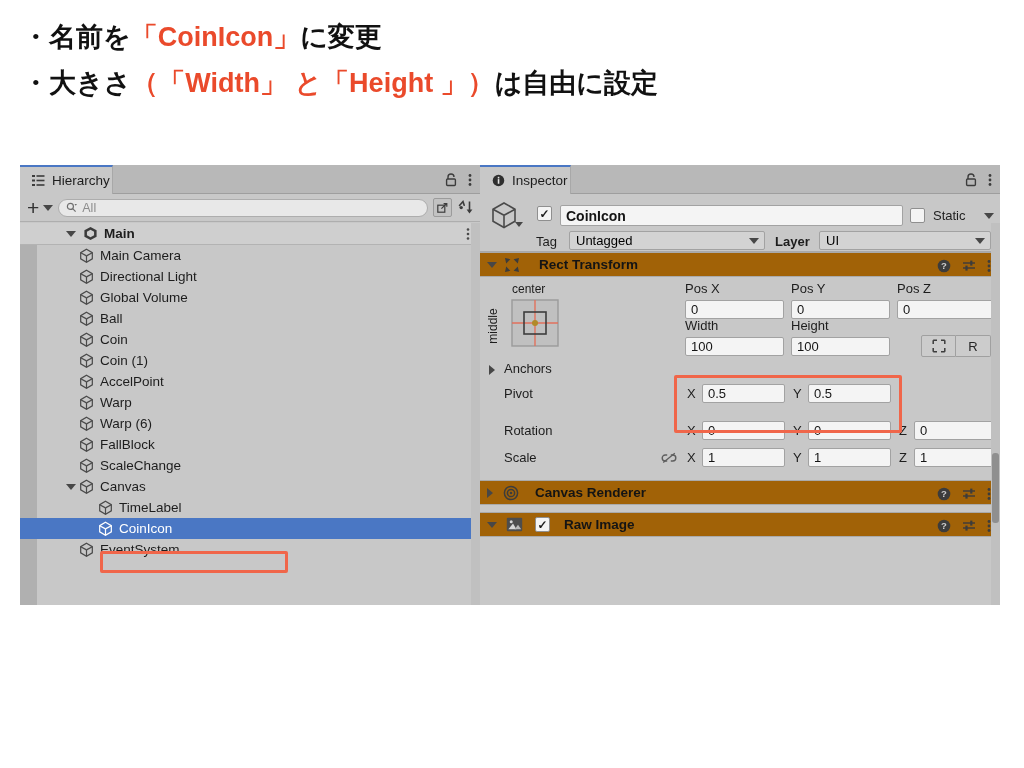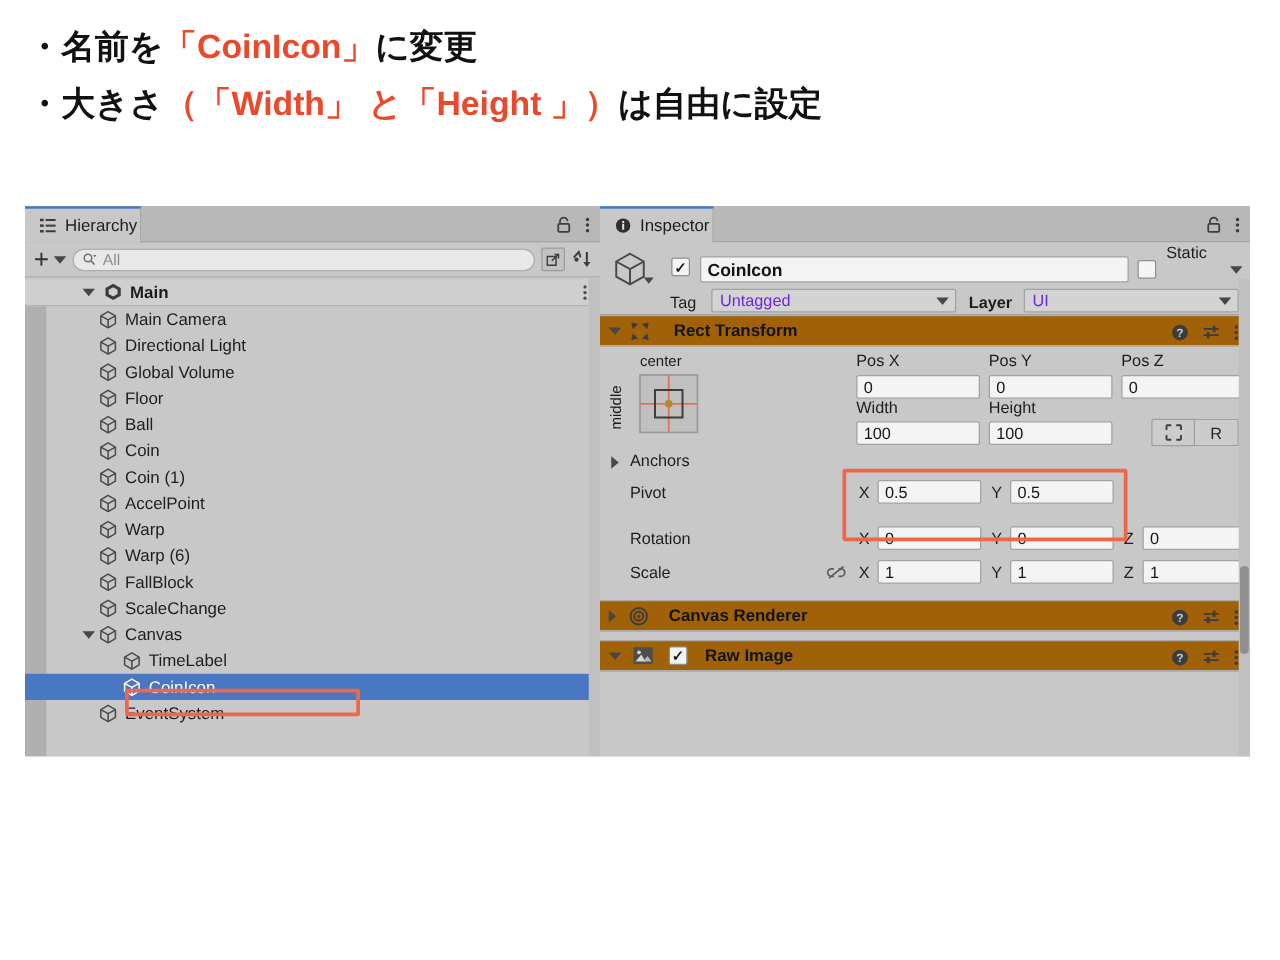--- a/index.html
+++ b/index.html
@@ -174,21 +174,21 @@
   }
   .txtfield.bold { font-weight: bold; }
   .dropdown {
     background: #d3d3d3;
     border: 1px solid #a2a2a2;
     border-radius: 2px;
     height: 19px;
     display: flex; align-items: center; justify-content: space-between;
     padding: 0 5px 0 6px;
     font-size: 13px;
-    color: #6d28d9;
+    color: #000000;
   }
   .lbl { font-size: 13px; color: #1d1d1d; }
   .comp-header {
     position: relative;
     height: 25px;
     background: #a16207;
     border-top: 1px solid #aaaaaa;
     border-bottom: 1px solid #aaaaaa;
     display: flex; align-items: center;
     padding-left: 7px;
@@ -326,31 +326,20 @@
           </div>
           <div class="tree-row">
             <span class="tw" style="width: 46px; flex: 0 0 auto;"></span>
             <span style="width: 13px; flex: 0 0 auto; display: flex; align-items: center;"></span>
             <svg width="15" height="15" viewBox="0 0 16 16" style="flex: 0 0 auto;">
               <polygon points="8,1.4 14.2,5 14.2,11.6 8,15.2 1.8,11.6 1.8,5" fill="none" stroke="#4a4a4a" stroke-width="1.3"></polygon>
               <line x1="1.8" y1="5" x2="8" y2="8.4" stroke="#4a4a4a" stroke-width="1.3"></line>
               <line x1="14.2" y1="5" x2="8" y2="8.4" stroke="#4a4a4a" stroke-width="1.3"></line>
               <line x1="8" y1="8.4" x2="8" y2="15.2" stroke="#4a4a4a" stroke-width="1.3"></line>
             </svg>
-            <span class="row-label" style="margin-left: 6px;">Floor</span>
-          </div>
-          <div class="tree-row">
-            <span class="tw" style="width: 46px; flex: 0 0 auto;"></span>
-            <span style="width: 13px; flex: 0 0 auto; display: flex; align-items: center;"></span>
-            <svg width="15" height="15" viewBox="0 0 16 16" style="flex: 0 0 auto;">
-              <polygon points="8,1.4 14.2,5 14.2,11.6 8,15.2 1.8,11.6 1.8,5" fill="none" stroke="#4a4a4a" stroke-width="1.3"></polygon>
-              <line x1="1.8" y1="5" x2="8" y2="8.4" stroke="#4a4a4a" stroke-width="1.3"></line>
-              <line x1="14.2" y1="5" x2="8" y2="8.4" stroke="#4a4a4a" stroke-width="1.3"></line>
-              <line x1="8" y1="8.4" x2="8" y2="15.2" stroke="#4a4a4a" stroke-width="1.3"></line>
-            </svg>
             <span class="row-label" style="margin-left: 6px;">Ball</span>
           </div>
           <div class="tree-row">
             <span class="tw" style="width: 46px; flex: 0 0 auto;"></span>
             <span style="width: 13px; flex: 0 0 auto; display: flex; align-items: center;"></span>
             <svg width="15" height="15" viewBox="0 0 16 16" style="flex: 0 0 auto;">
               <polygon points="8,1.4 14.2,5 14.2,11.6 8,15.2 1.8,11.6 1.8,5" fill="none" stroke="#4a4a4a" stroke-width="1.3"></polygon>
               <line x1="1.8" y1="5" x2="8" y2="8.4" stroke="#4a4a4a" stroke-width="1.3"></line>
               <line x1="14.2" y1="5" x2="8" y2="8.4" stroke="#4a4a4a" stroke-width="1.3"></line>
               <line x1="8" y1="8.4" x2="8" y2="15.2" stroke="#4a4a4a" stroke-width="1.3"></line>
@@ -512,21 +501,21 @@
         </svg>
         <span class="tri-down" style="position:absolute;left:35px;top:28px;border-left-width:4px;border-right-width:4px;border-top-width:5px;"></span>
 
         <div class="cb" style="position:absolute;left:57px;top:12px;">
           <span class="cb-check">✓</span>
         </div>
 
         <div class="txtfield bold" style="position:absolute;left:80px;top:11px;width:343px;height:21px;font-size:14px;">CoinIcon</div>
 
         <div class="cb" style="position:absolute;left:430px;top:14px;"></div>
-        <span class="lbl" style="position:absolute;left:453px;top:0;">Static</span>
+        <span class="lbl" style="position:absolute;left:453px;top:14px;">Static</span>
         <span class="tri-down" style="position:absolute;left:504px;top:19px;"></span>
 
         <span class="lbl" style="position:absolute;left:56px;top:40px;">Tag</span>
         <div class="dropdown" style="position:absolute;left:89px;top:37px;width:196px;">
           <span>Untagged</span>
           <span class="tri-down"></span>
         </div>
 
         <span class="lbl" style="position:absolute;left:295px;top:40px;font-weight:bold;">Layer</span>
         <div class="dropdown" style="position:absolute;left:339px;top:37px;width:172px;">

